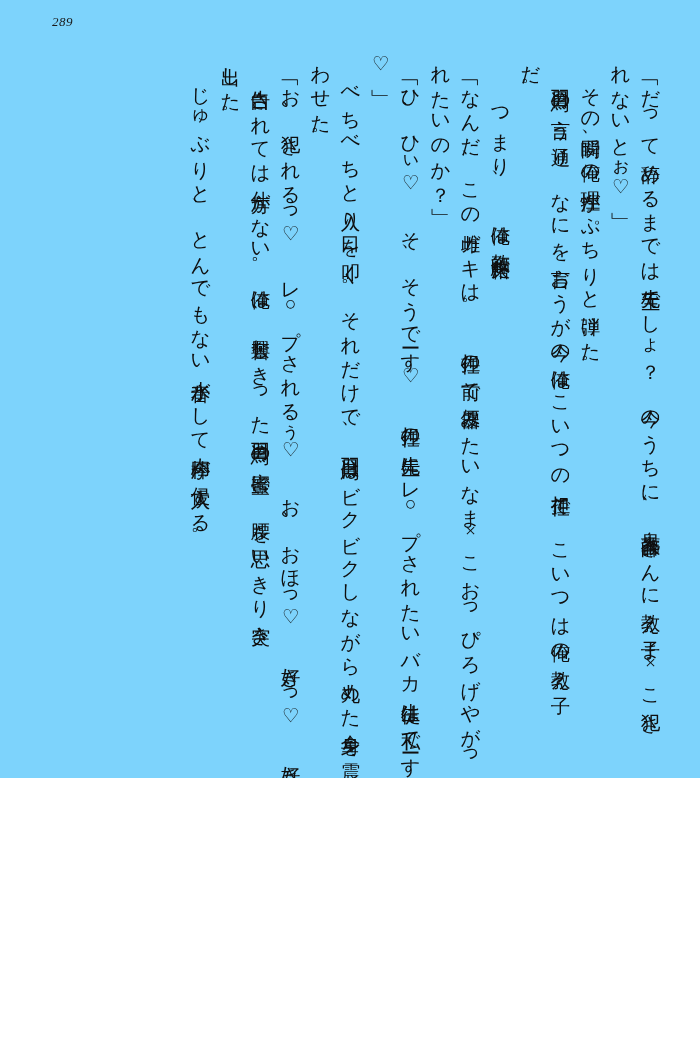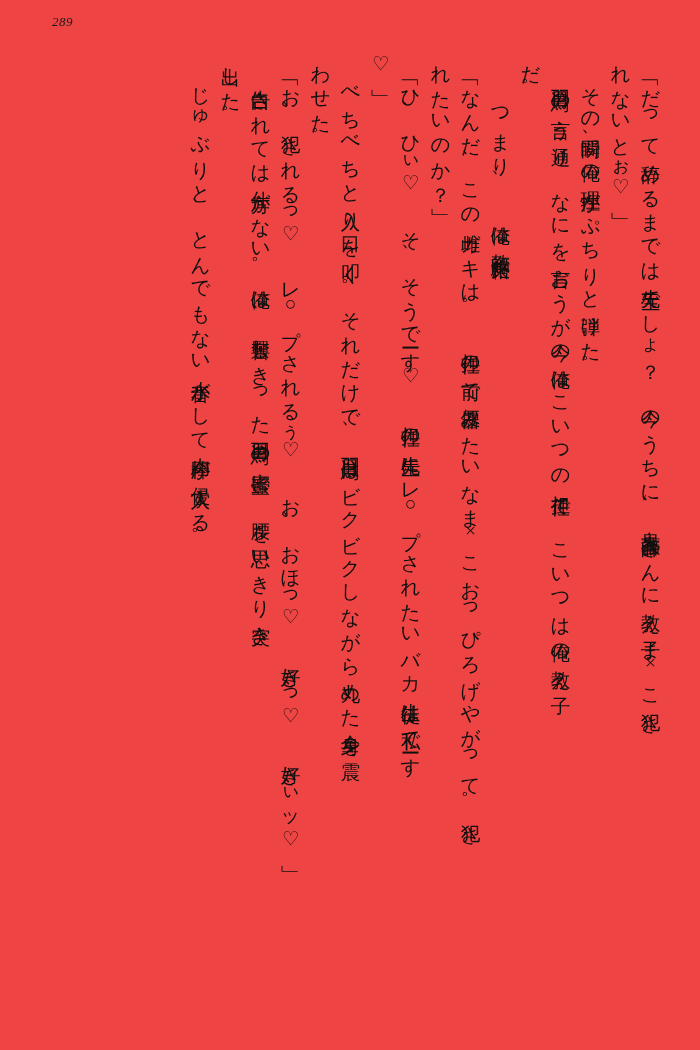--- a/index.html
+++ b/index.html
@@ -7,22 +7,22 @@
     padding: 0;
     background: #ffffff;
   }
   body {
     font-family: "Liberation Serif", "DejaVu Serif", serif;
     color: #111111;
   }
   .page {
     position: relative;
     width: 700px;
-    height: 1050px;
-    background: #ef4444;
+    height: 778px;
+    background: #7dd3fc;
     overflow: hidden;
     box-sizing: border-box;
   }
   .page-number {
     position: absolute;
     top: 14px;
     left: 52px;
     font-size: 13px;
     font-style: italic;
     font-family: "Liberation Serif", serif;

